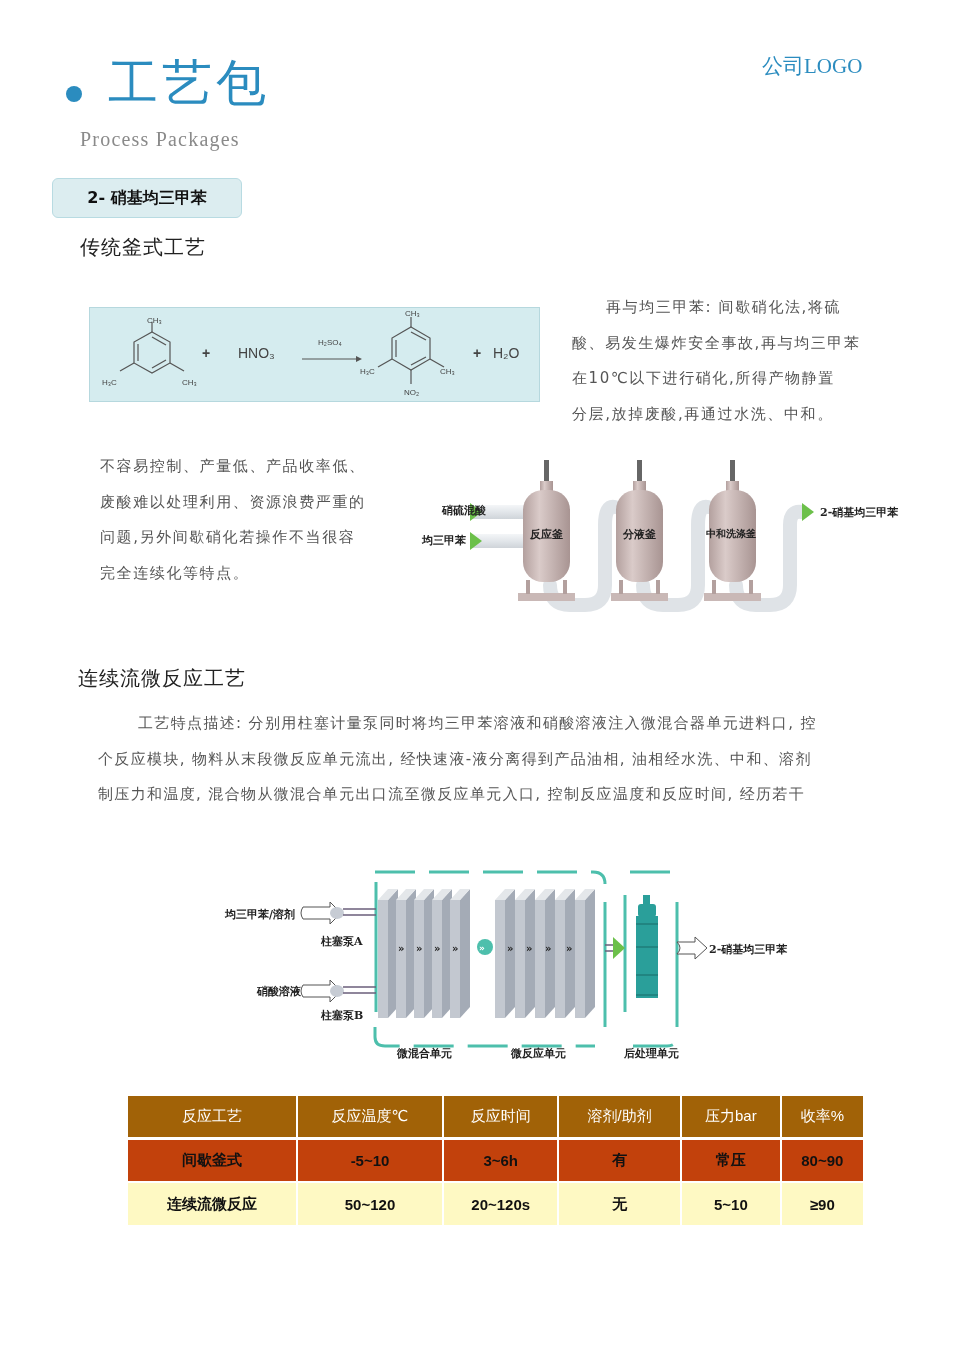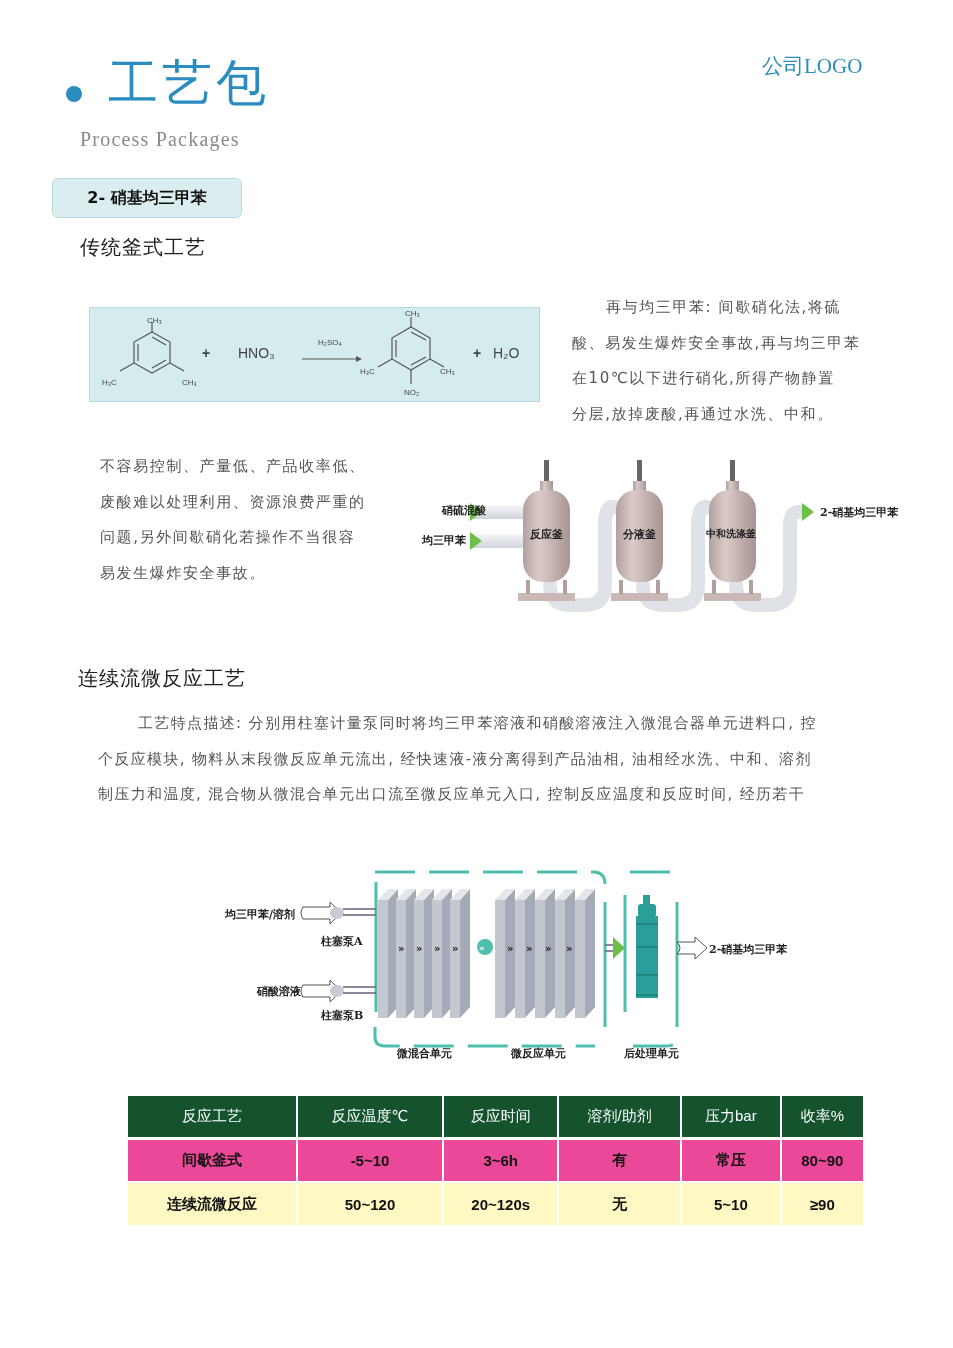--- a/index.html
+++ b/index.html
@@ -15,23 +15,23 @@
   .tag { left: 52px; top: 162px; width: 190px; height: 40px; background: #dcedf0; border: 1px solid #b8dbe2; border-radius: 6px; font-size: 16px; font-weight: bold; color: #111; display: flex; align-items: center; justify-content: center; margin-top: 16px; }
 
   .section-h { font-size: 20px; color: #222; letter-spacing: 1px; }
   .para { font-size: 15px; color: #555; letter-spacing: 1.6px; line-height: 35.5px; }
 
   
   .rxn { left: 89px; top: 307px; width: 451px; height: 95px; background: #d5ecef; border: 1px solid #b6d8de; }
 
   
   table.data { position: absolute; left: 128px; top: 1096px; width: 735px; border-collapse: collapse; font-family: "Liberation Sans", "DejaVu Sans", sans-serif; }
-  table.data th { background: #14532d; color: #fff; font-weight: normal; font-size: 15px; height: 42px; border-right: 2px solid #fff; border-bottom: 3px solid #fff; text-align: center; }
+  table.data th { background: #a16207; color: #fff; font-weight: normal; font-size: 15px; height: 42px; border-right: 2px solid #fff; border-bottom: 3px solid #fff; text-align: center; }
   table.data td { font-weight: bold; font-size: 15px; color: #111; height: 44px; text-align: center; border-right: 2px solid #fff; border-bottom: 2px solid #fff; }
-  table.data tr.r1 td { background: #ec4899; }
+  table.data tr.r1 td { background: #c2410c; }
   table.data tr.r2 td { background: #fef9c3; }
   table.data th:last-child, table.data td:last-child { border-right: none; }
 
   .dlabel { font-family: "DejaVu Serif", "Liberation Serif", serif; font-size: 11px; color: #222; font-weight: bold; }
 </style>
 </head>
 <body>
 
 <div class="abs bullet"></div>
 <div class="abs title">工艺包</div>
@@ -86,21 +86,21 @@
   <div style="text-indent:34px;">再与均三甲苯: 间歇硝化法,将硫</div>
   <div>酸、易发生爆炸安全事故,再与均三甲苯</div>
   <div>在10℃以下进行硝化,所得产物静置</div>
   <div>分层,放掉废酸,再通过水洗、中和。</div>
 </div>
 
 <div class="abs para" style="left:100px; top:449px; width:300px;">
   <div>不容易控制、产量低、产品收率低、</div>
   <div>废酸难以处理利用、资源浪费严重的</div>
   <div>问题,另外间歇硝化若操作不当很容</div>
-  <div>易发生爆炸安全事故。</div>
+  <div>完全连续化等特点。</div>
 </div>
 
 <div class="abs" style="left:410px; top:455px; width:490px; height:165px;">
   <svg width="490" height="165" viewBox="0 0 490 165">
     <defs>
       <linearGradient id="vg" x1="0" x2="1">
         <stop offset="0" stop-color="#b3a09e"></stop>
           <stop offset="0.35" stop-color="#dacbc9"></stop>
           <stop offset="1" stop-color="#a89492"></stop>
       </linearGradient>

